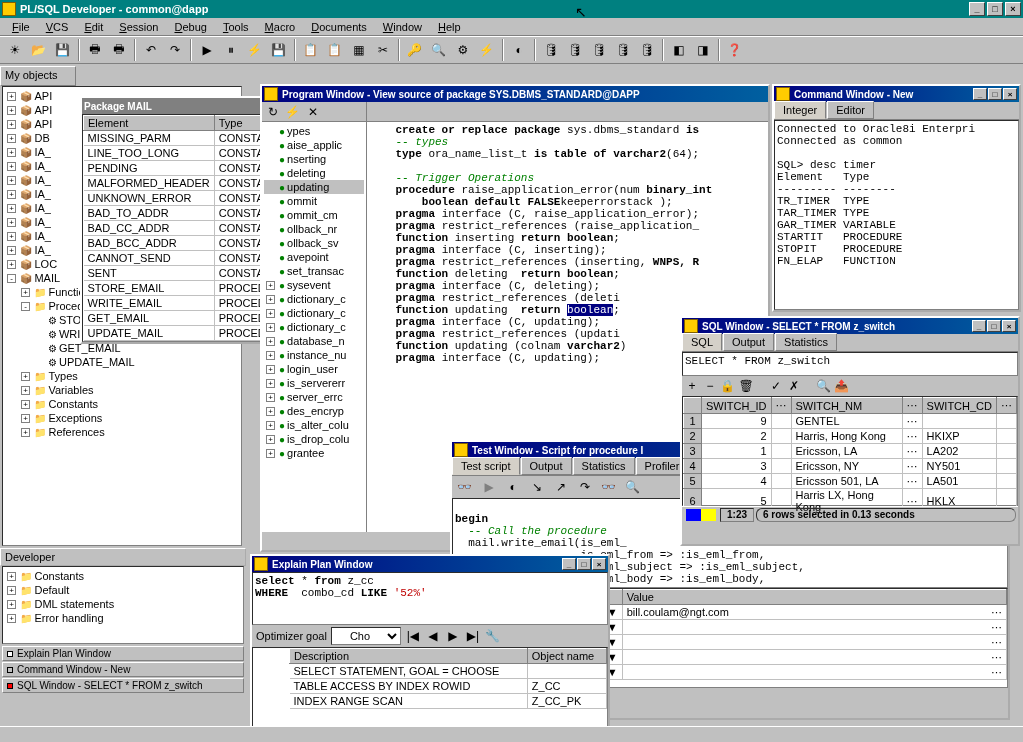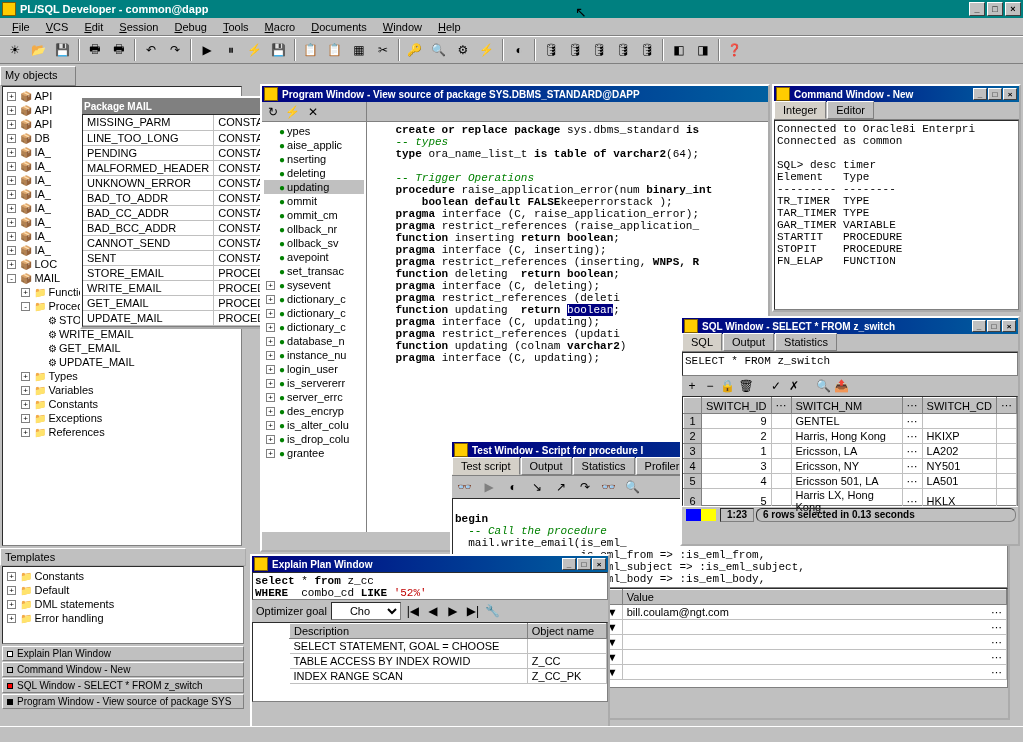--- a/index.html
+++ b/index.html
@@ -389,21 +389,21 @@
       <span>Exceptions</span>
     </div>
     <div class="tree-item indent1">
       <span class="exp">+</span>
       <span class="ticon">📁</span>
       <span>References</span>
     </div>
   </div>
 
 <div style="position:absolute; left:0; top:548px; width:246px; height:18px; background:#c0c0c0; border:1px outset #fff; padding:2px 4px;">
-  <span>Templates</span>
+  <span>Developer</span>
 </div>
 <div class="tree" style="position:absolute; left:2px; top:566px; width:242px; height:78px;" id="tpltree">
     <div class="tree-item">
       <span class="exp">+</span>
       <span class="ticon">📁</span>
       <span>Constants</span>
     </div>
     <div class="tree-item">
       <span class="exp">+</span>
       <span class="ticon">📁</span>
@@ -418,32 +418,35 @@
       <span class="exp">+</span>
       <span class="ticon">📁</span>
       <span>Error handling</span>
     </div>
   </div>
 
 <div style="position:absolute; left:2px; top:646px; width:242px;" id="tasklist">
     <div class="taskbtn"><span class="dot" style="background:#ffffff;border:1px solid #000;"></span>Explain Plan Window</div>
     <div class="taskbtn"><span class="dot" style="background:#c0c0c0;border:1px solid #000;"></span>Command Window - New</div>
     <div class="taskbtn"><span class="dot" style="background:#ff0000;border:1px solid #000;"></span>SQL Window - SELECT * FROM z_switch</div>
-    <div class="taskbtn"><span class="dot" style="background:#000000;border:1px solid #000;"></span>Program Window - View source of package SYS</div>
   </div>
 
 <div class="panel" style="left:80px; top:96px; width:204px;">
   <div class="ptitle" style="background:#808080;">
     <span>Package MAIL</span>
     <span class="spacer"></span>
     <span class="pbtn" style="color:#008000;">▲</span>
   </div>
   <div class="grid">
     <table id="pkgtable">
         <tbody>
+          <tr>
+            <th>Element</th>
+            <th>Type</th>
+          </tr>
           <tr>
             <td>MISSING_PARM</td>
             <td>CONSTANT</td>
           </tr>
           <tr>
             <td>LINE_TOO_LONG</td>
             <td>CONSTANT</td>
           </tr>
           <tr>
             <td>PENDING</td>
@@ -860,21 +863,21 @@
 
 <div class="panel" style="left:250px; top:554px; width:360px; height:180px;">
   <div class="ptitle">
     <span class="appicon"></span>
     <span>Explain Plan Window</span>
     <span class="spacer"></span>
     <span class="pbtn">_</span>
     <span class="pbtn">□</span>
     <span class="pbtn">×</span>
   </div>
-  <div class="code" style="height:28px;" id="explsql"><span class="kw">select</span> * <span class="kw">from</span> z_cc
+  <div class="code" style="height:53px;" id="explsql"><span class="kw">select</span> * <span class="kw">from</span> z_cc
 <span class="kw">WHERE</span>  combo_cd <span class="kw">LIKE</span> <span class="str">'52%'</span></div>
   <div style="display:flex; align-items:center; height:22px; padding:0 4px; gap:4px;">
     <span>Optimizer goal</span>
     <select class="input-box" style="width:70px;"><option>Choose</option></select>
     <span class="tbtn" style="width:16px;height:16px;">|◀</span>
     <span class="tbtn" style="width:16px;height:16px;">◀</span>
     <span class="tbtn" style="width:16px;height:16px;">▶</span>
     <span class="tbtn" style="width:16px;height:16px;">▶|</span>
     <span class="tbtn" style="width:16px;height:16px;">🔧</span>
   </div>

